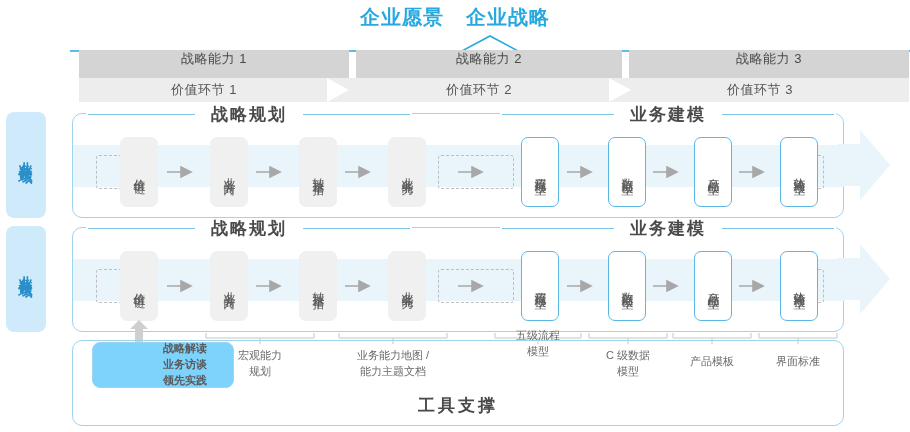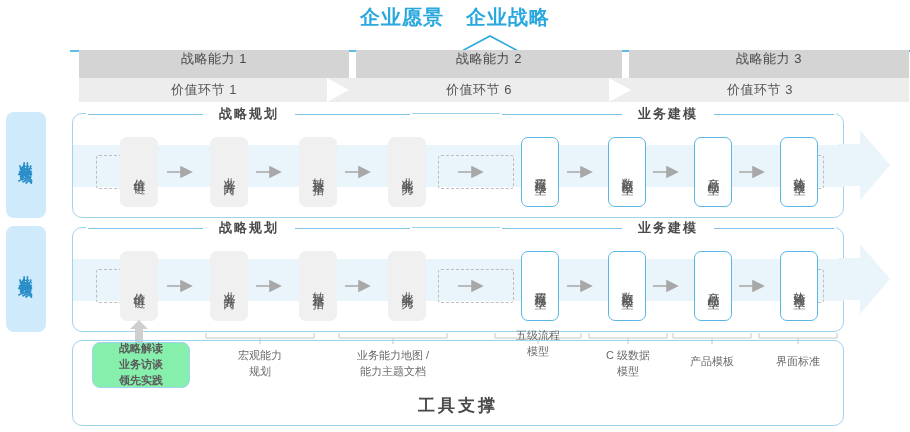--- a/index.html
+++ b/index.html
@@ -76,21 +76,21 @@
     box-sizing:border-box;
   }
   
   .band{position:absolute;left:0;height:42px;background:#e9f4fb;}
   .band-head{position:absolute;height:78px;width:54px;}
 
   
   .sect-title{
     position:absolute;height:16px;
     display:flex;align-items:center;gap:16px;
-    font-size:13px;font-weight:bold;color:#4a4a4a;
+    font-size:17px;font-weight:bold;color:#4a4a4a;
     letter-spacing:2px;
     background:#ffffff;padding:0 2px;
   }
   .sect-line{height:1px;background:#7fc4e8;}
 
   
   .pbox{
     position:absolute;width:38px;height:70px;
     border-radius:7px;
     display:flex;align-items:center;justify-content:center;
@@ -112,24 +112,24 @@
   .arrow{position:absolute;width:26px;height:12px;}
 
   
   .bracket{position:absolute;height:12px;}
   .blabel{
     position:absolute;text-align:center;
     font-size:11px;color:#6a6a6a;line-height:1.45;
   }
   .tool-pill{
     position:absolute;
-    border:1px solid #9fd4ee;border-radius:8px;background:#86efac;
+    border:1px solid #9fd4ee;border-radius:8px;background:#7dd3fc;
     display:flex;align-items:center;justify-content:center;
     text-align:center;
-    font-size:11px;color:#5a5a5a;line-height:1.45;font-weight:bold;
+    font-size:11px;color:#5a5a5a;line-height:1.45;font-weight:bold;padding-left:44px;
   }
   .upar{position:absolute;width:20px;height:22px;}
 
   
   .footer-box{
     position:absolute;left:72px;width:772px;
     border:1px solid #9fd4ee;border-radius:10px;
     box-sizing:border-box;
     display:flex;align-items:center;justify-content:center;
     font-size:17px;font-weight:bold;color:#4a4a4a;letter-spacing:3px;
@@ -162,21 +162,21 @@
 
   <div class="vc-row">
     <div class="vc-bar" style="left:0;width:830px;"></div>
     <div class="vc-notch" style="left:248px;"></div>
     <div class="vc-notch" style="left:530px;"></div>
     <div class="vc-tip" style="left:808px;"></div>
     <div class="vc-bar" style="left:0;width:250px;background:transparent;text-align:right;">
       <span>价值环节 1</span>
     </div>
     <div class="vc-bar" style="left:270px;width:260px;background:transparent;">
-      <span>价值环节 6</span>
+      <span>价值环节 2</span>
     </div>
     <div class="vc-bar" style="left:552px;width:258px;background:transparent;">
       <span>价值环节 3</span>
     </div>
   </div>
 
   <div class="domain-tab" style="top:112px;height:106px;">
     <span class="vtext">业务领域 1</span>
   </div>
   <div class="domain-tab" style="top:226px;height:106px;">

